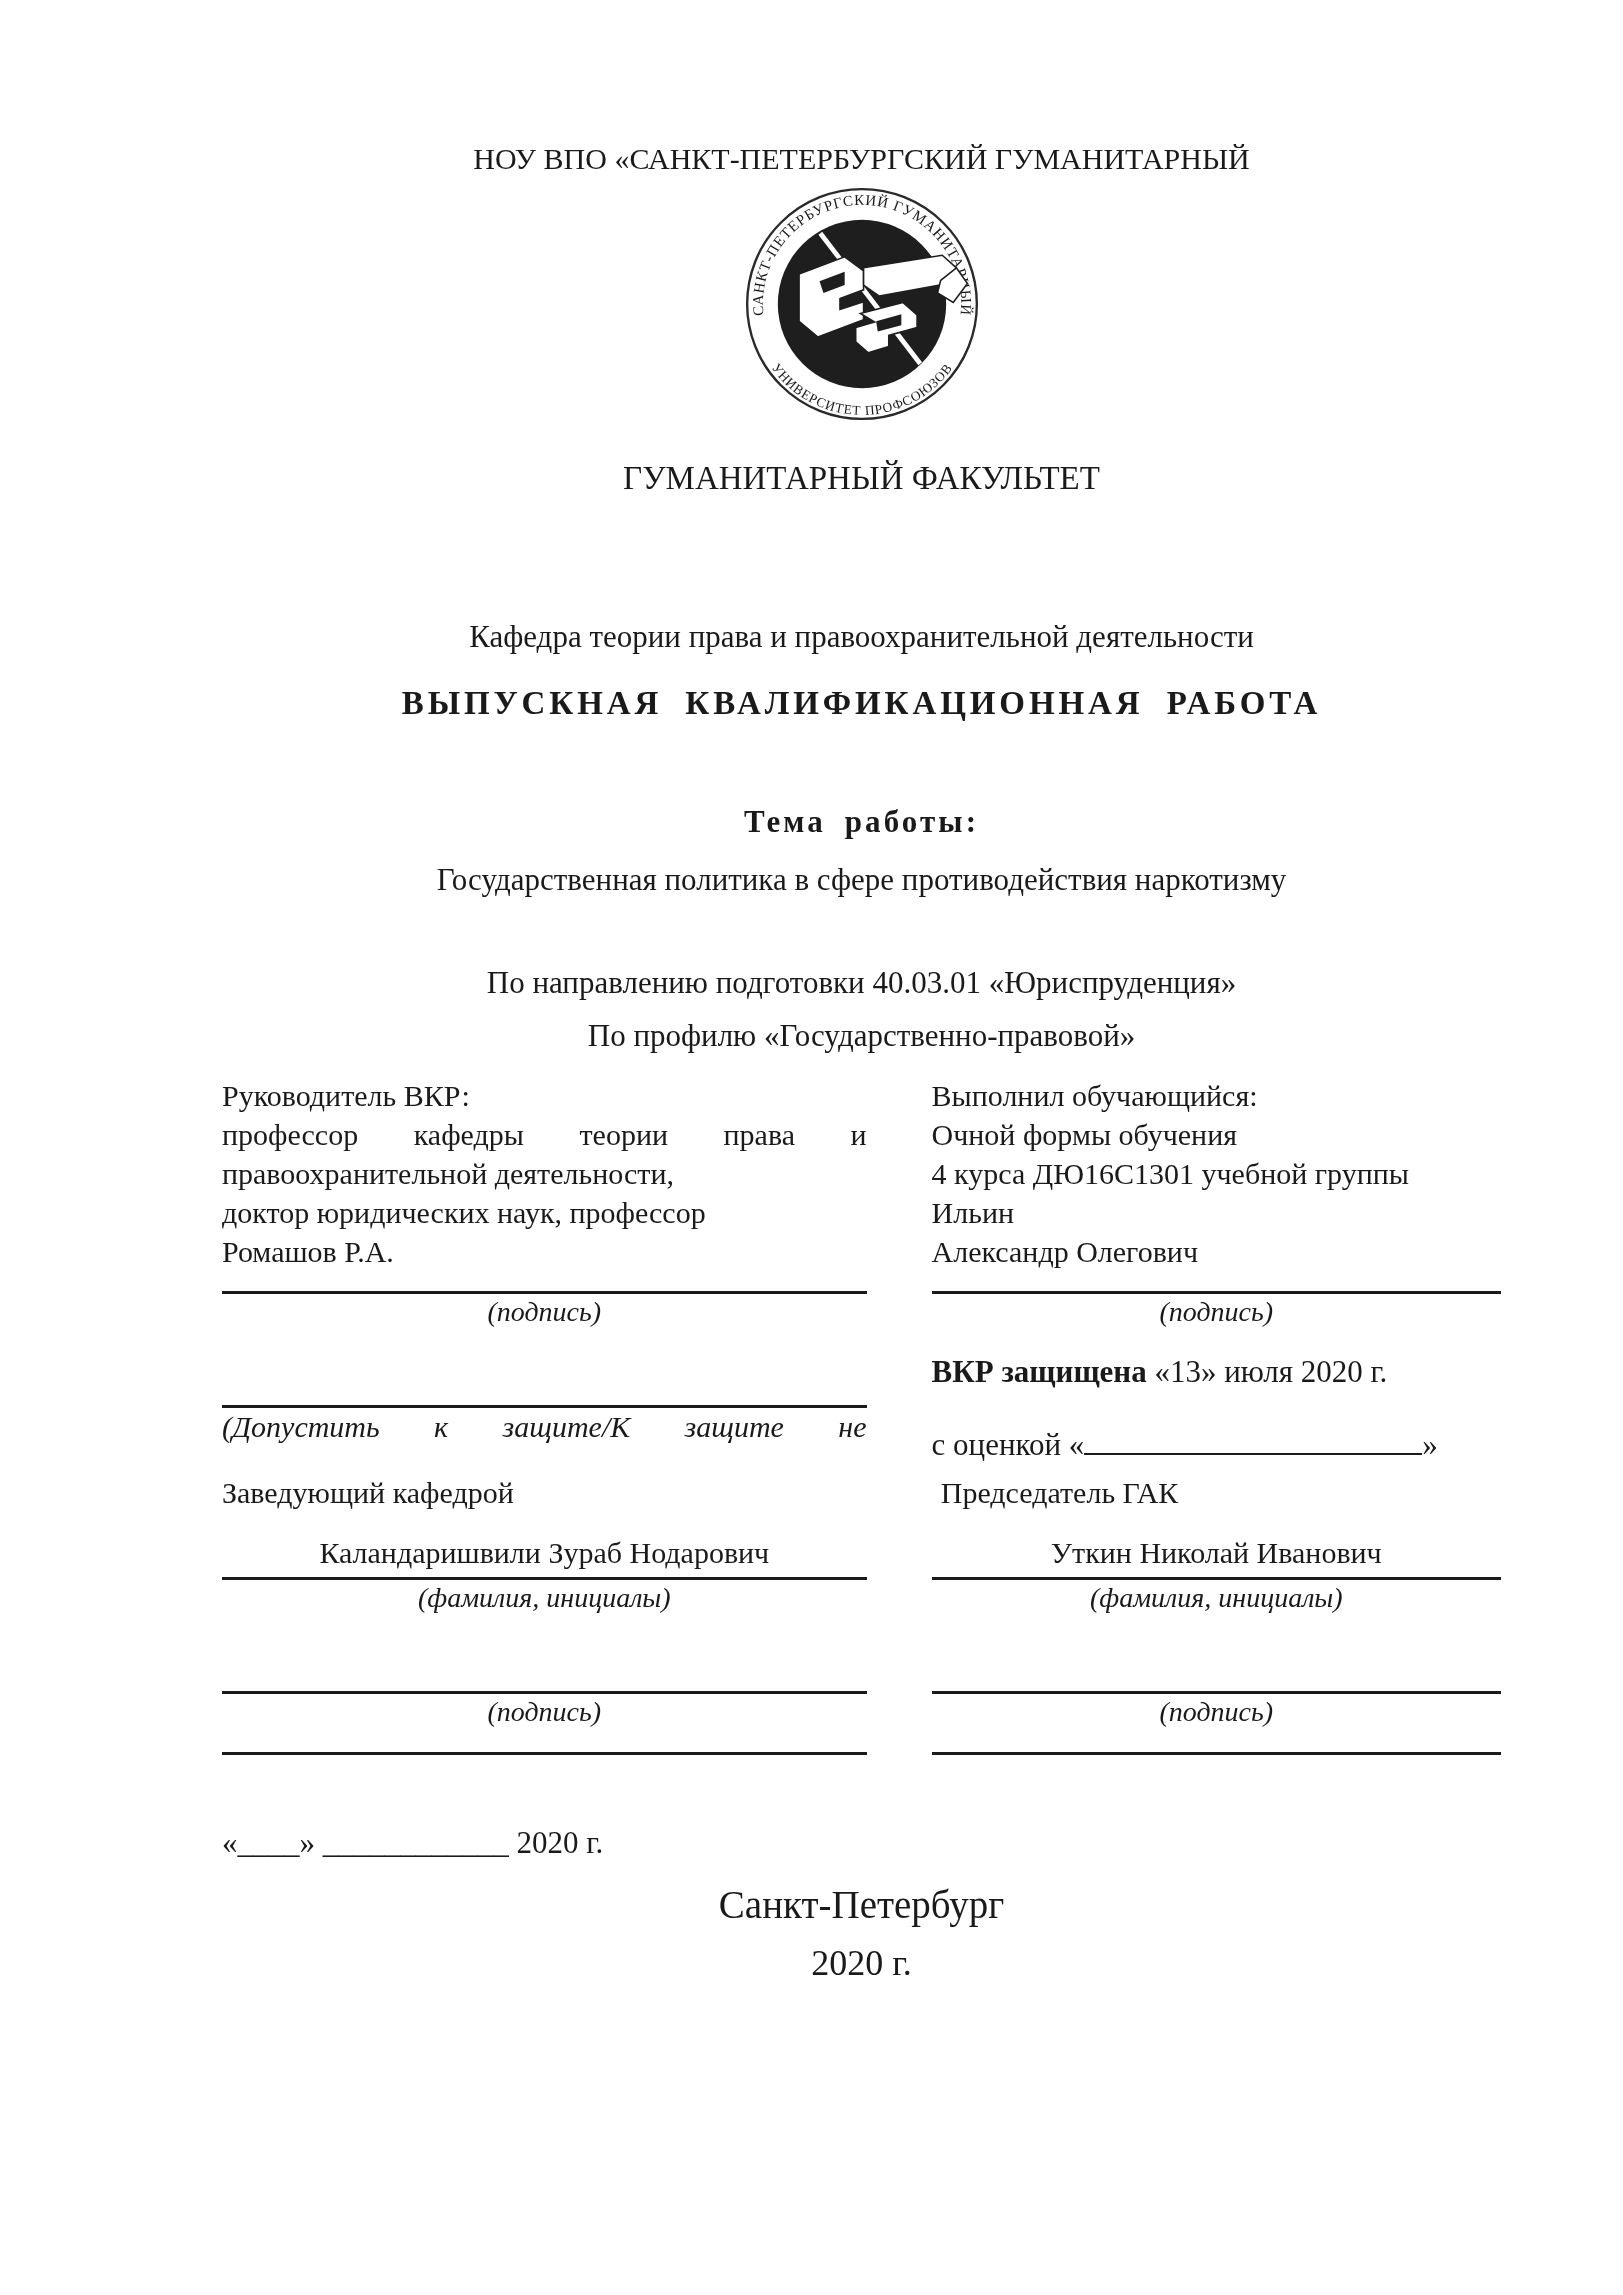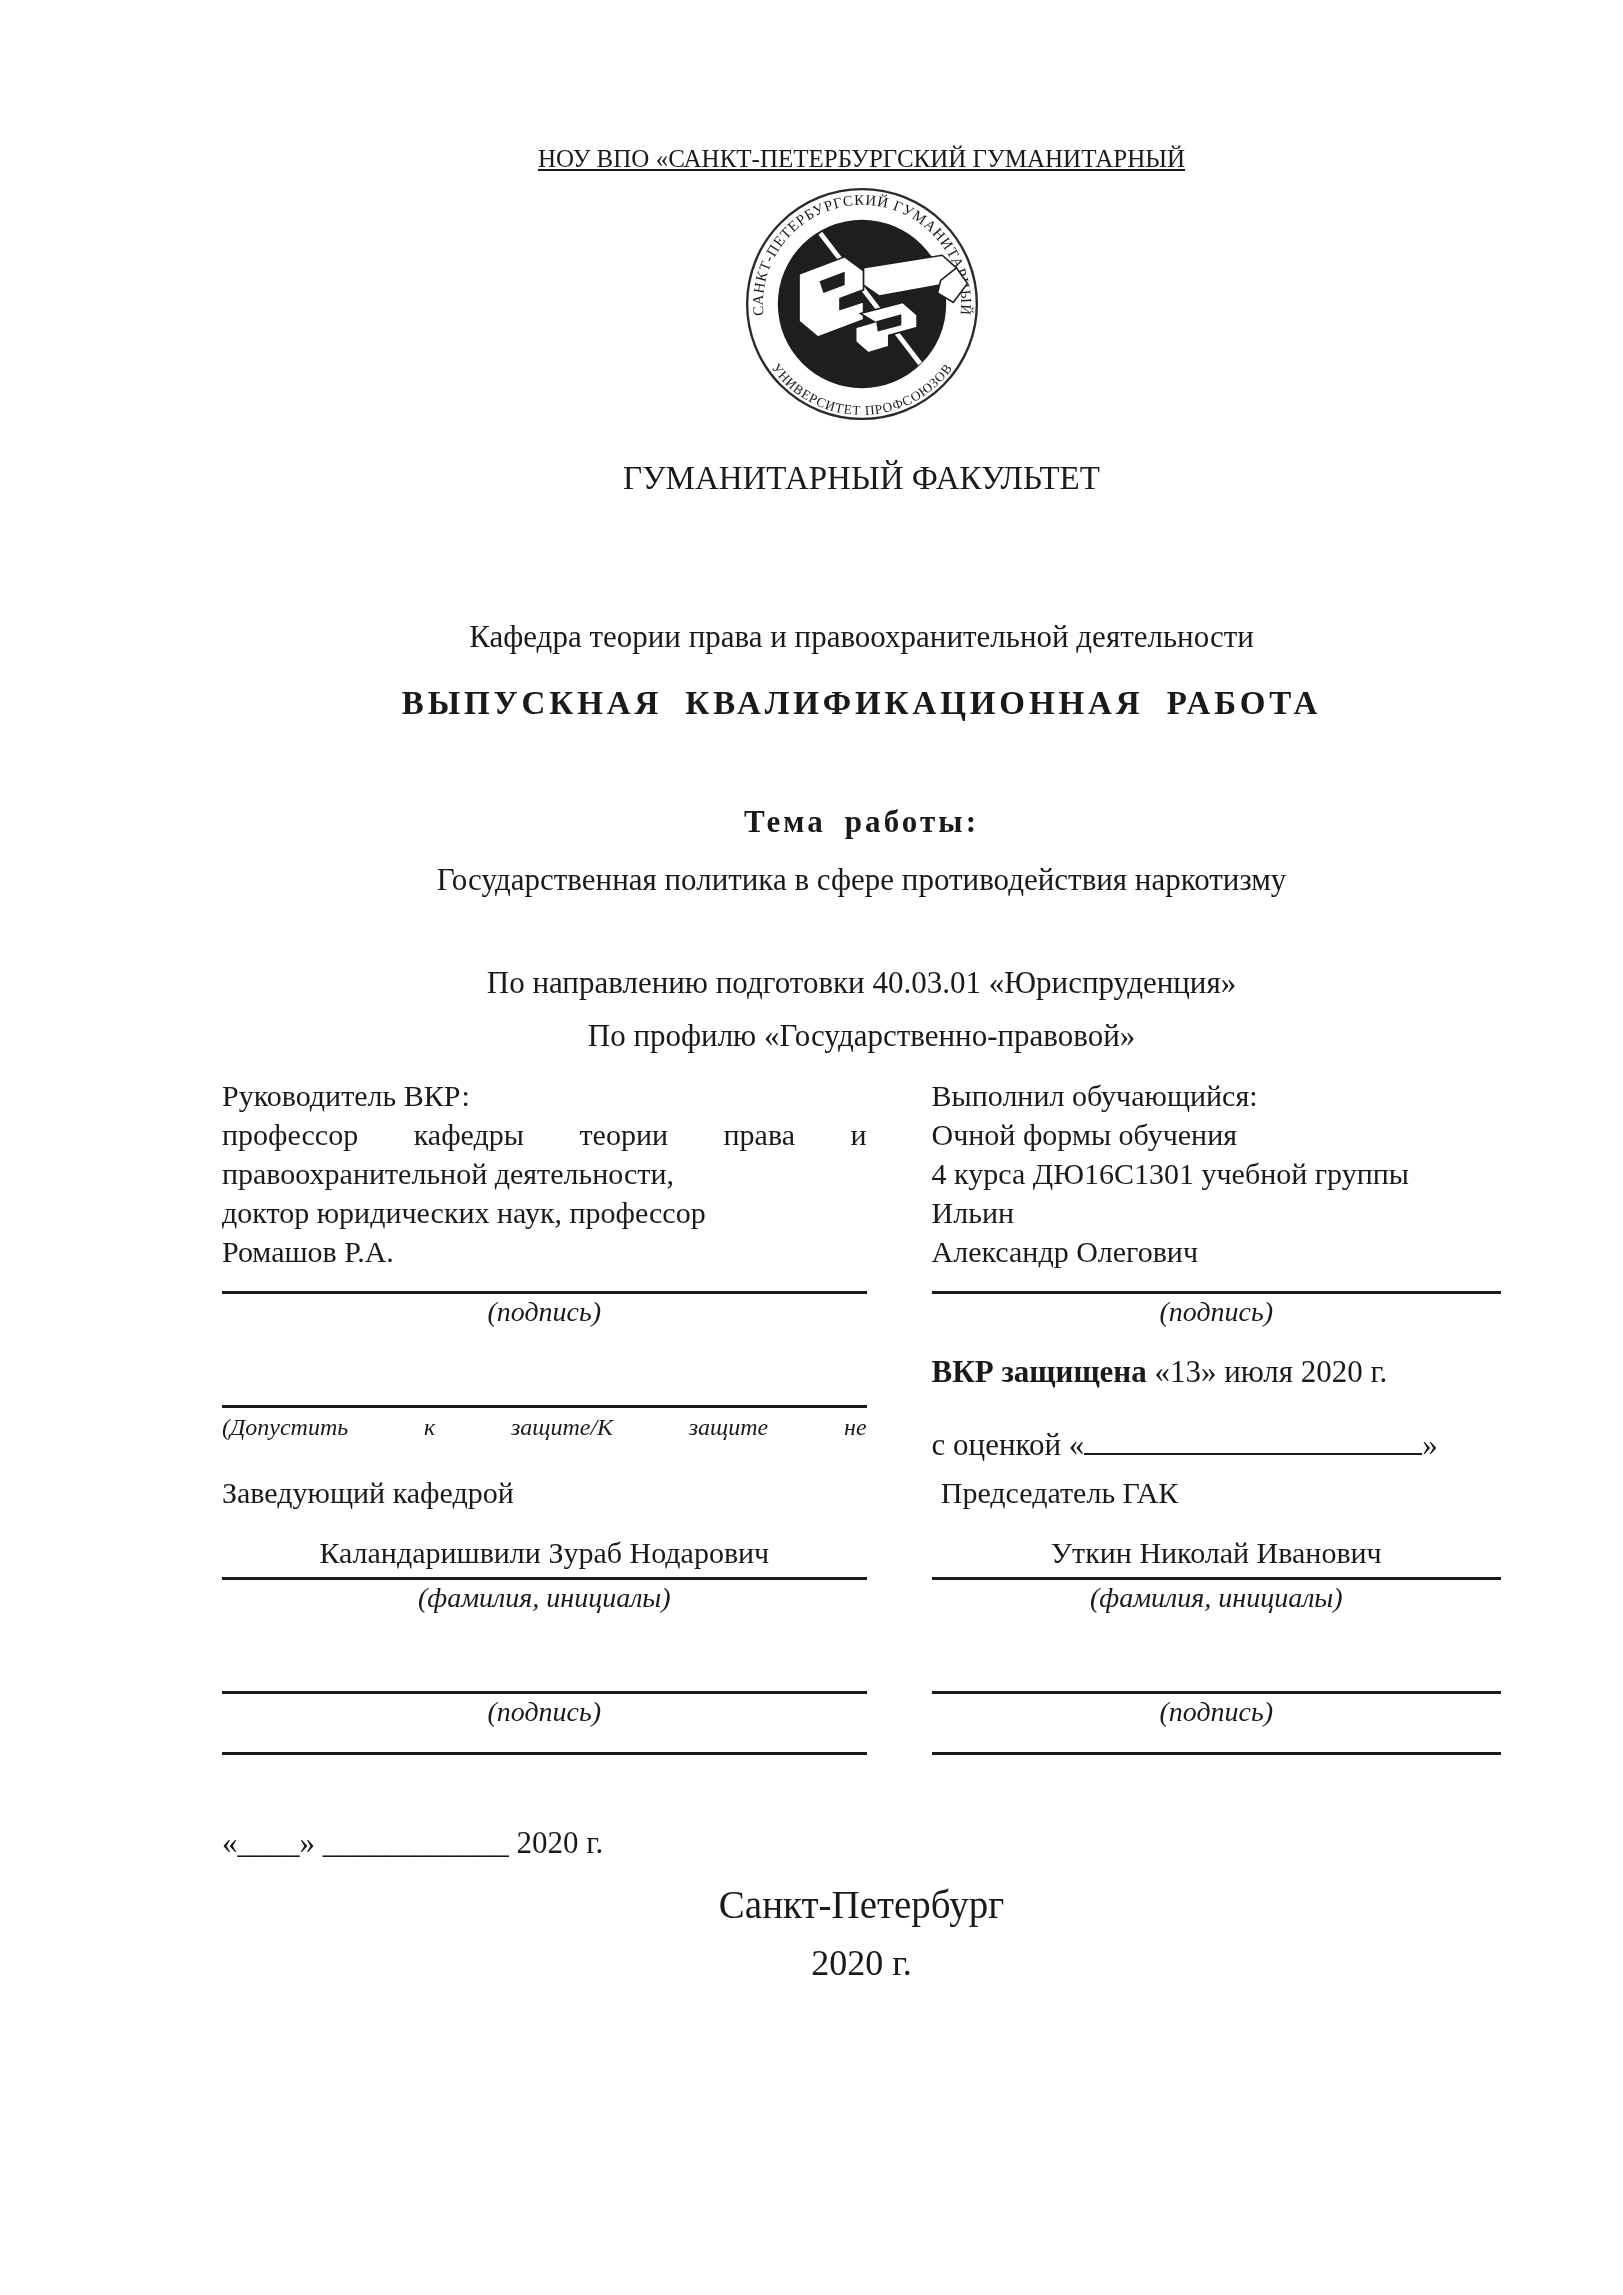--- a/index.html
+++ b/index.html
@@ -9,21 +9,21 @@
     height: 2295px;
     background: #ffffff;
     color: #1a1a1a;
     font-family: "Liberation Serif", "DejaVu Serif", serif;
     font-size: 31px;
     box-sizing: border-box;
     padding: 133px 122px 0 222px;
     overflow: hidden;
   }
   .center { text-align: center; }
-  .univ-header { font-size: 25px; line-height: 51px; text-align: center; text-decoration: underline; }
+  .univ-header { font-size: 30px; line-height: 51px; text-align: center; }
   .logo-wrap { width: 236px; margin: 1.6px auto 0 auto; }
   .faculty { margin-top: 30px; font-size: 33px; }
   .department { margin-top: 122px; font-size: 31px; }
   .work-type { margin-top: 30px; font-size: 33px; font-weight: bold; letter-spacing: 3.9px; word-spacing: 11px; }
   .topic-label { margin-top: 82px; font-size: 31px; font-weight: bold; letter-spacing: 3.1px; word-spacing: 7.9px; }
   .topic { margin-top: 22px; }
   .direction { margin-top: 67px; }
   .profile { margin-top: 17.3px; }
 
   .row { display: flex; column-gap: 65px; }
@@ -34,21 +34,21 @@
   .cols .line { line-height: 39px; }
   .just { text-align: justify; text-align-last: justify; }
 
   .rule { border-bottom: 3.1px solid #1b1b1b; height: 0; }
   .caption { font-style: italic; font-size: 28px; line-height: 36px; text-align: center; }
 
   .sig-row-1 { margin-top: 20.4px; }
   .defended-row { margin-top: 22px; line-height: 39px; }
   .defended-row b { font-weight: bold; }
   .admit-row { margin-top: 14px; }
-  .admit-text { font-style: italic; font-size: 24px; line-height: 38px; }
+  .admit-text { font-style: italic; font-size: 30px; line-height: 38px; }
   .grade-cell { padding-top: 22px; font-size: 31px; }
   .grade-blank { display: inline-block; width: 338px; border-bottom: 2.4px solid #1b1b1b; }
   .head-row { margin-top: 11px; font-size: 30px; line-height: 38px; }
   .chair-label { padding-left: 19.6px; }
   .names-row { margin-top: 22px; font-size: 30px; line-height: 38px; }
   .names-row .col-l, .names-row .col-r { text-align: center; }
   .surname-rule-row { margin-top: 4.7px; }
   .sig-row-2 { margin-top: 75px; }
   .rule-row-3 { margin-top: 22px; }
 

